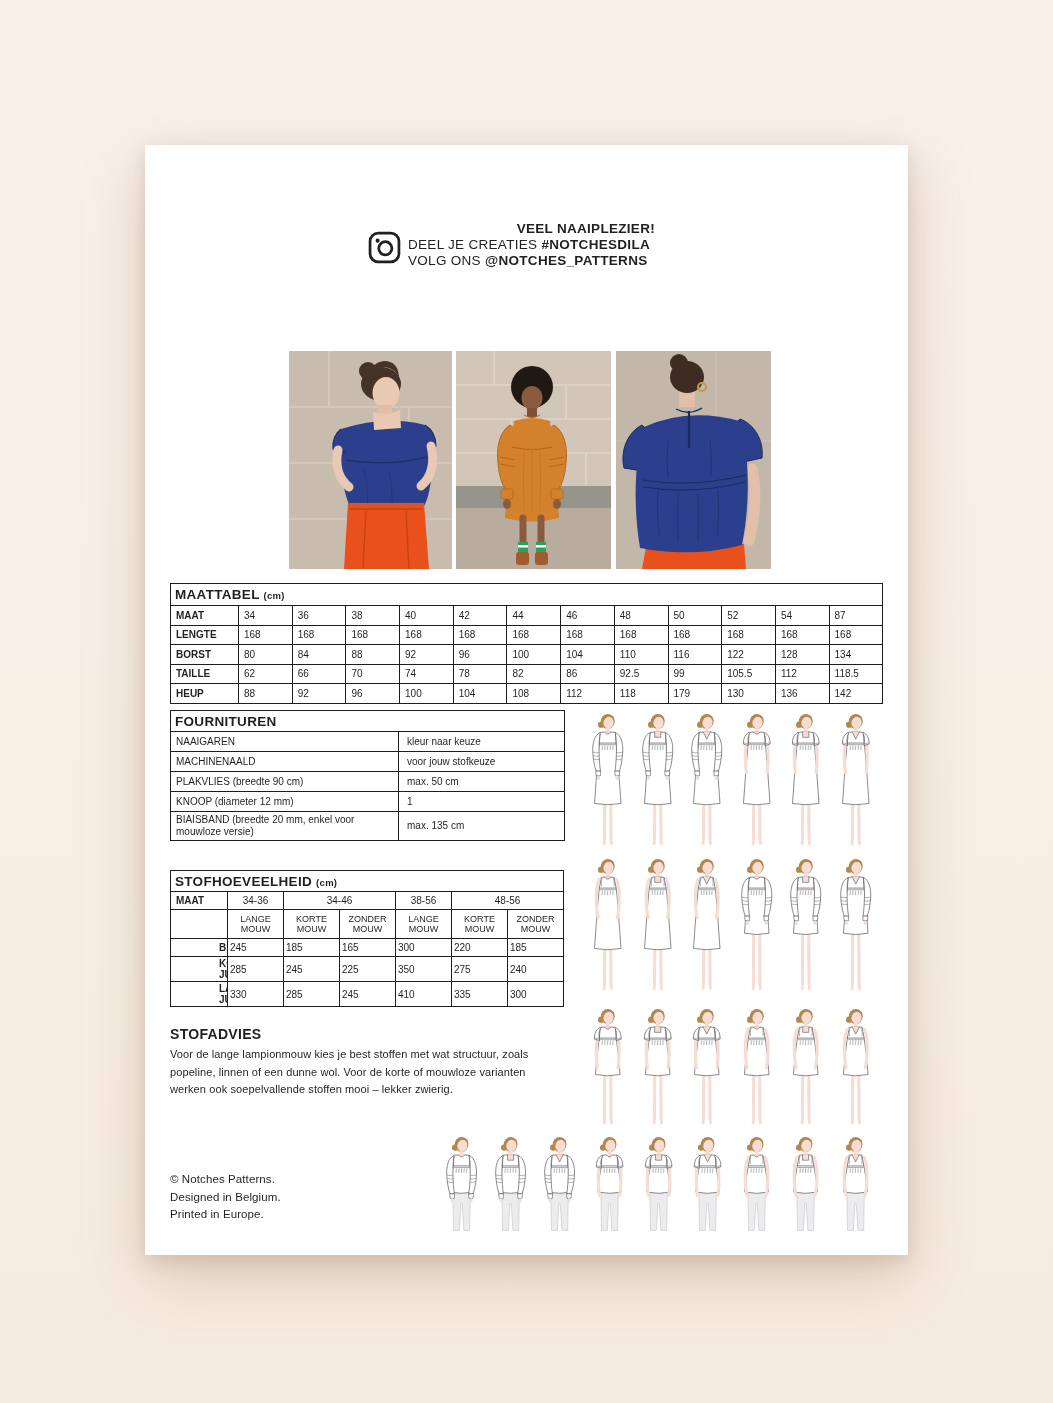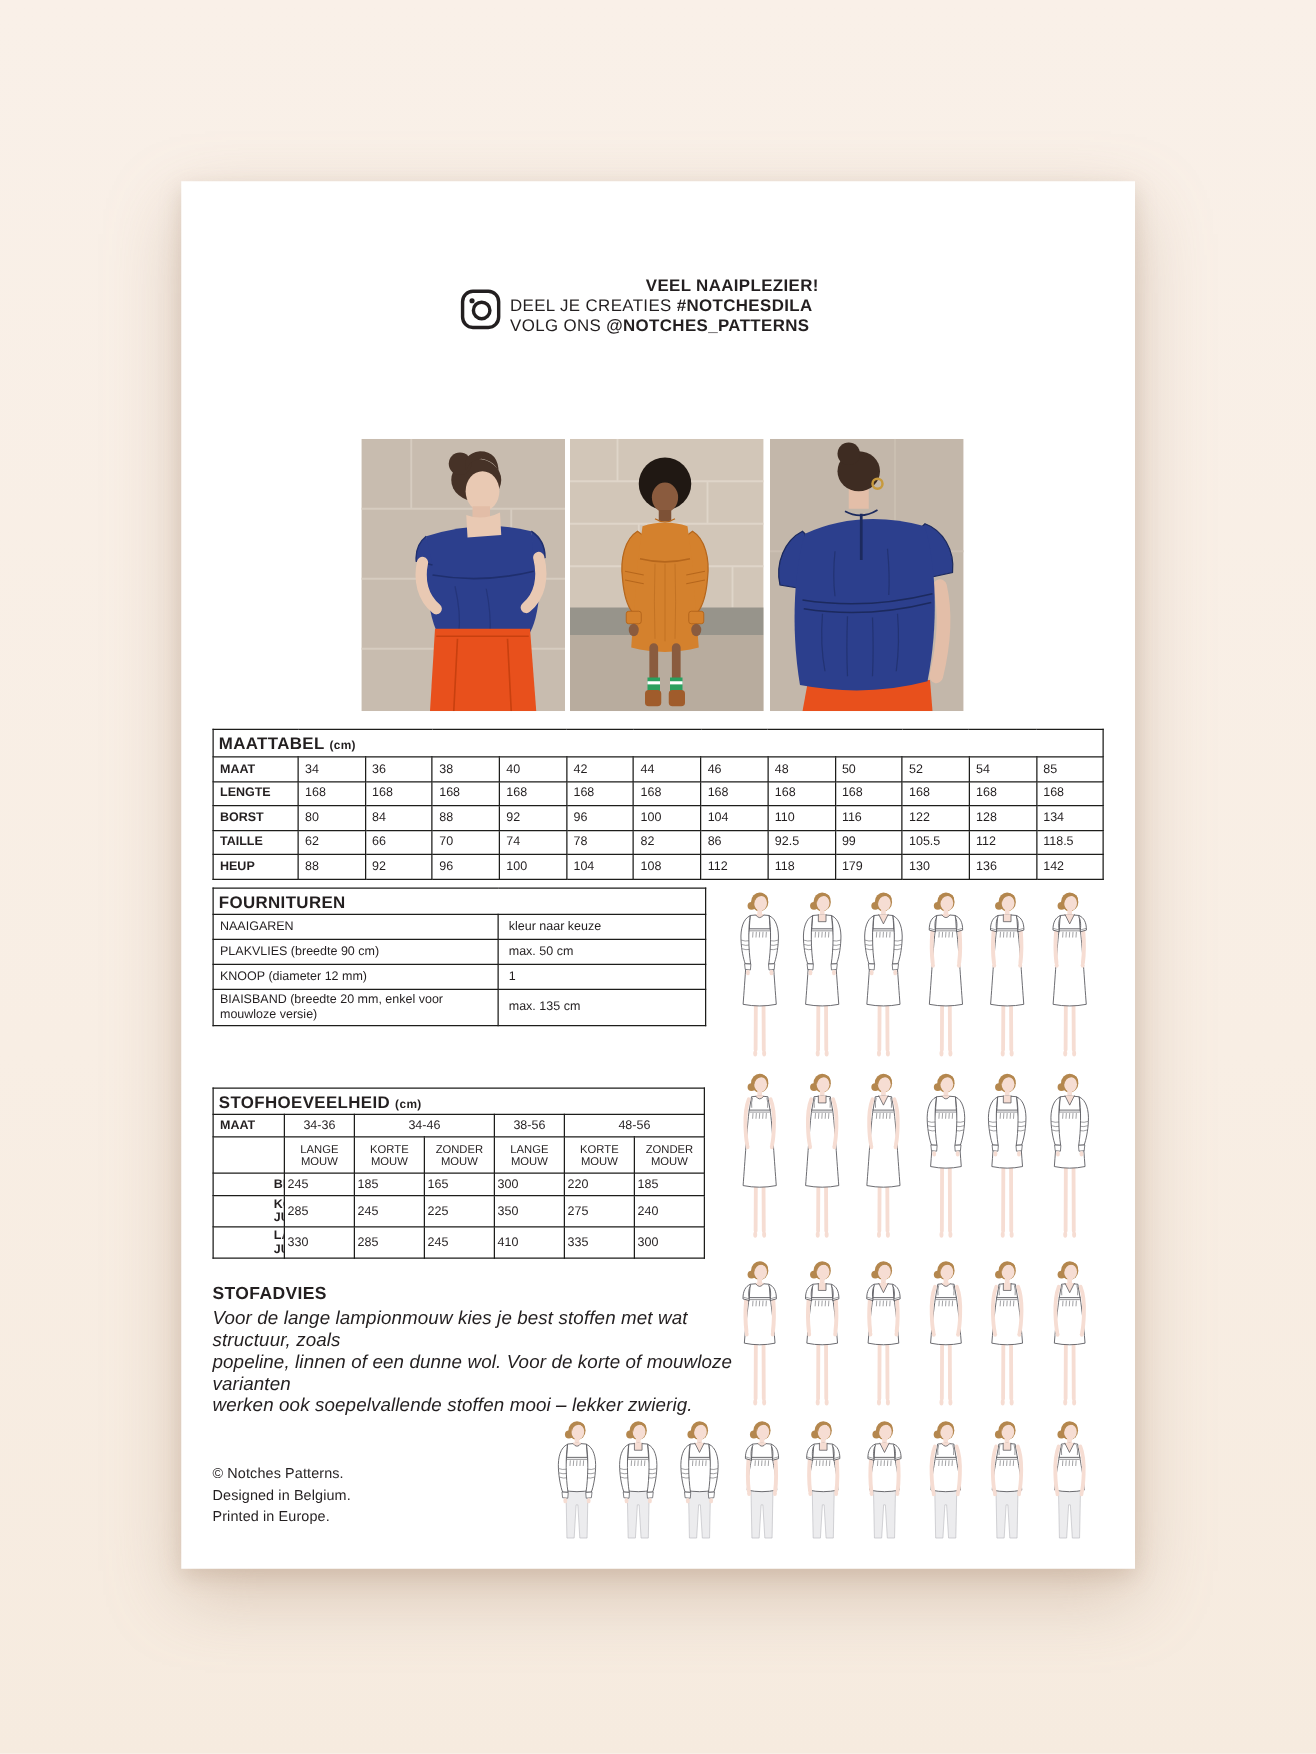--- a/index.html
+++ b/index.html
@@ -44,21 +44,21 @@
   #stofhoeveelheid{left:25px;top:725px;}
   #stofhoeveelheid td{height:15px;}
   #stofhoeveelheid .ttl{height:18px;}
   #stofhoeveelheid .c{text-align:center;padding:1px 2px;}
   #stofhoeveelheid .sm{font-size:9px;line-height:10.5px;height:26px;}
   #stofhoeveelheid .num{text-align:left;padding:1px 2px;}
   #stofhoeveelheid .rlbl{line-height:11px;padding-left:48px;}
   
   #stofadvies{left:25px;top:881px;width:430px;}
   #stofadvies .h{font-size:14px;font-weight:bold;letter-spacing:.3px;margin-bottom:4px;}
-  #stofadvies .line{font-size:15px;line-height:17.5px;letter-spacing:.1px;font-style:italic;}
+  #stofadvies .line{font-size:11px;line-height:17.5px;letter-spacing:.1px;}
   #footer{left:25px;top:1026px;}
   #footer .line{font-size:11.5px;line-height:17.5px;letter-spacing:.1px;}
   
   .figrow{position:absolute;display:flex;}
   .figrow svg{display:block;}
 </style>
 </head>
 <body>
 
 <div class="sheet">
@@ -175,21 +175,21 @@
             <td class="hdr">36</td>
             <td class="hdr">38</td>
             <td class="hdr">40</td>
             <td class="hdr">42</td>
             <td class="hdr">44</td>
             <td class="hdr">46</td>
             <td class="hdr">48</td>
             <td class="hdr">50</td>
             <td class="hdr">52</td>
             <td class="hdr">54</td>
-            <td class="hdr">85</td>
+            <td class="hdr">87</td>
           </tr>
           <tr>
             <td class="lbl">LENGTE</td>
             <td>168</td>
             <td>168</td>
             <td>168</td>
             <td>168</td>
             <td>168</td>
             <td>168</td>
             <td>168</td>
@@ -253,20 +253,24 @@
           <col style="width:228px">
           <col style="width:166px">
         </colgroup>
         <tbody>
           <tr>
             <td class="ttl" colspan="2">FOURNITUREN</td>
           </tr>
           <tr>
             <td>NAAIGAREN</td>
             <td class="val">kleur naar keuze</td>
+          </tr>
+          <tr>
+            <td>MACHINENAALD</td>
+            <td class="val">voor jouw stofkeuze</td>
           </tr>
           <tr>
             <td>PLAKVLIES (breedte 90 cm)</td>
             <td class="val">max. 50 cm</td>
           </tr>
           <tr>
             <td>KNOOP (diameter 12 mm)</td>
             <td class="val">1</td>
           </tr>
           <tr>

